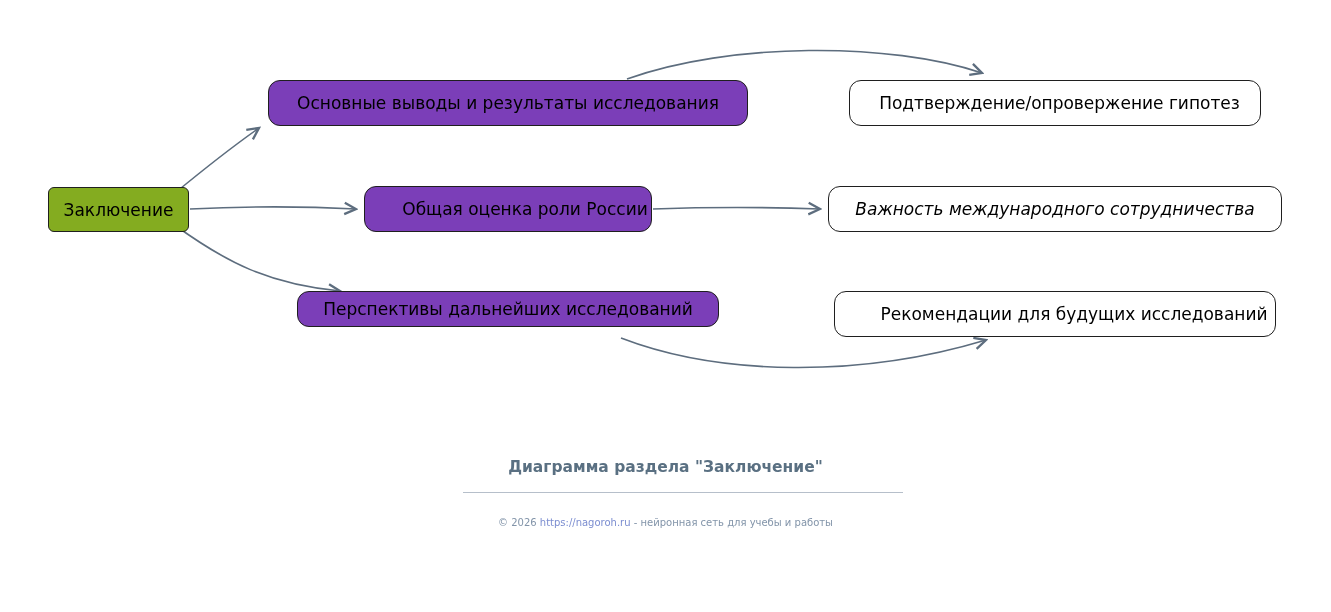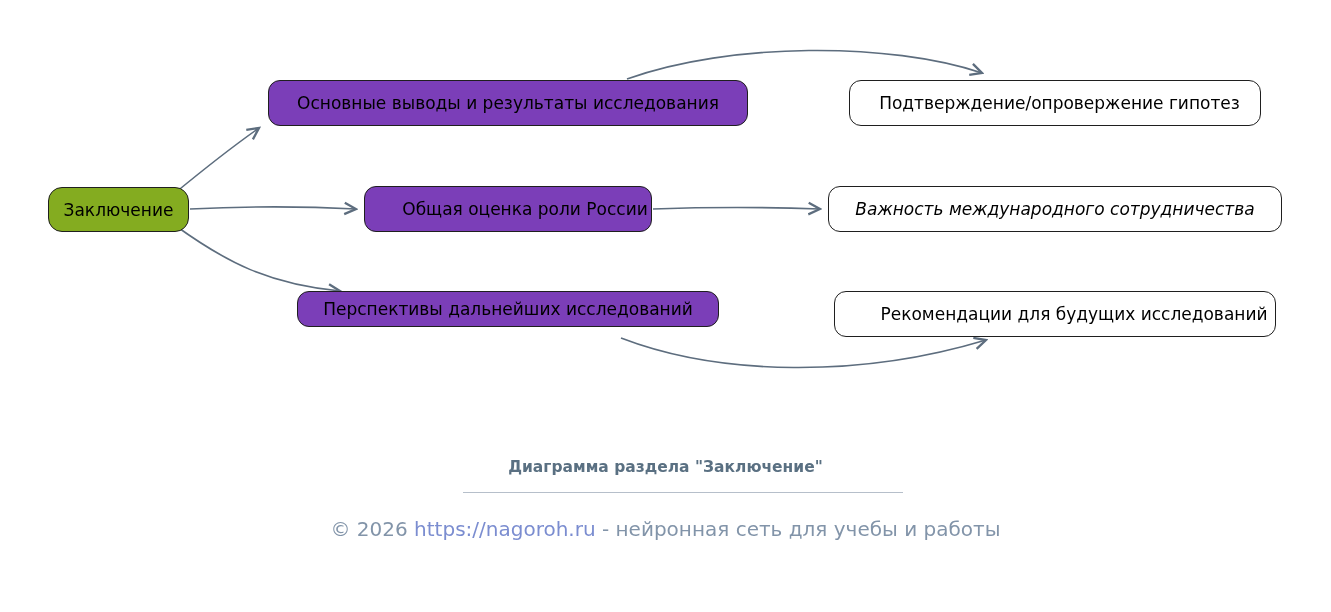--- a/index.html
+++ b/index.html
@@ -24,36 +24,36 @@
     justify-content: center;
     box-sizing: border-box;
     border: 1.7px solid var(--node-border, #1f1f1f);
     border-radius: 12px;
     font-size: 17px;
     color: var(--text, #000000);
     text-align: center;
     padding: 0 10px;
     white-space: nowrap;
   }
-  .node.root { background: var(--root-fill, #84ac20); border-radius: 14px; }
+  .node.root { background: var(--root-fill, #84ac20); border-radius: 6px; }
   .node.mid  { background: var(--mid-fill, #7b3eb8); }
   .node.leaf { background: var(--leaf-fill, #ffffff); }
 
   .caption {
     position: absolute; left: 0; right: 0; top: 458px;
     text-align: center; font-weight: bold; font-size: 15.5px;
     color: var(--caption-color, #5a7082);
   }
   .rule {
     position: absolute; left: 463px; top: 492px; width: 440px;
     border-top: 1px solid #b6bfca;
   }
   .footer {
     position: absolute; left: 0; right: 0; top: 517px;
-    text-align: center; font-size: 20px;
+    text-align: center; font-size: 10px;
     color: var(--footer-color, #8294a9);
   }
   .footer a { color: var(--link-color, #7b8dd0); text-decoration: none; }
 </style>
 </head>
 <body>
 
 <div class="canvas">
 
   <svg class="edges" viewBox="0 0 1331 612" xmlns="http://www.w3.org/2000/svg">

